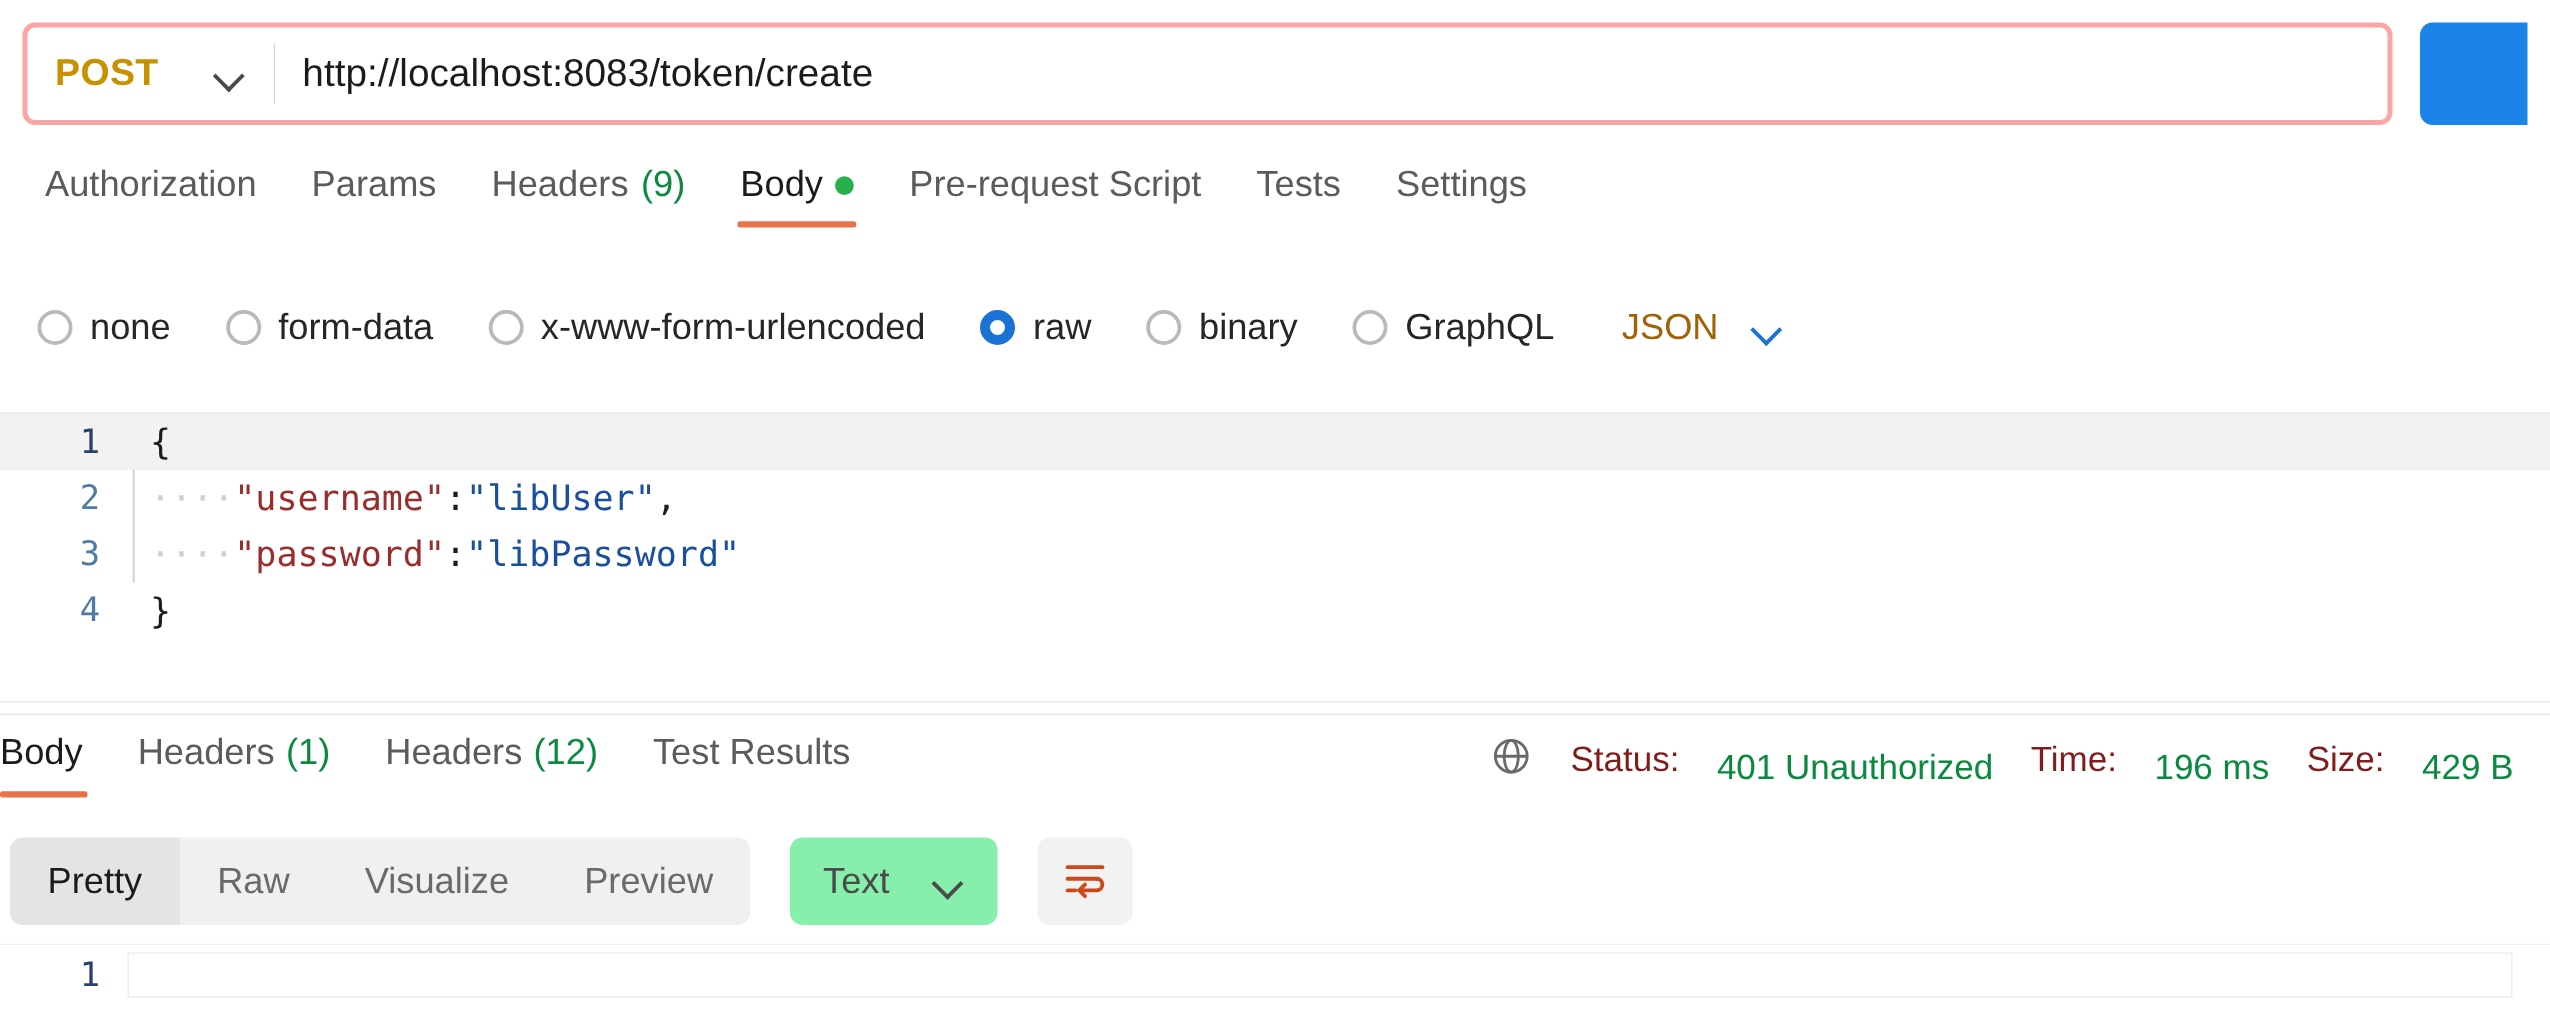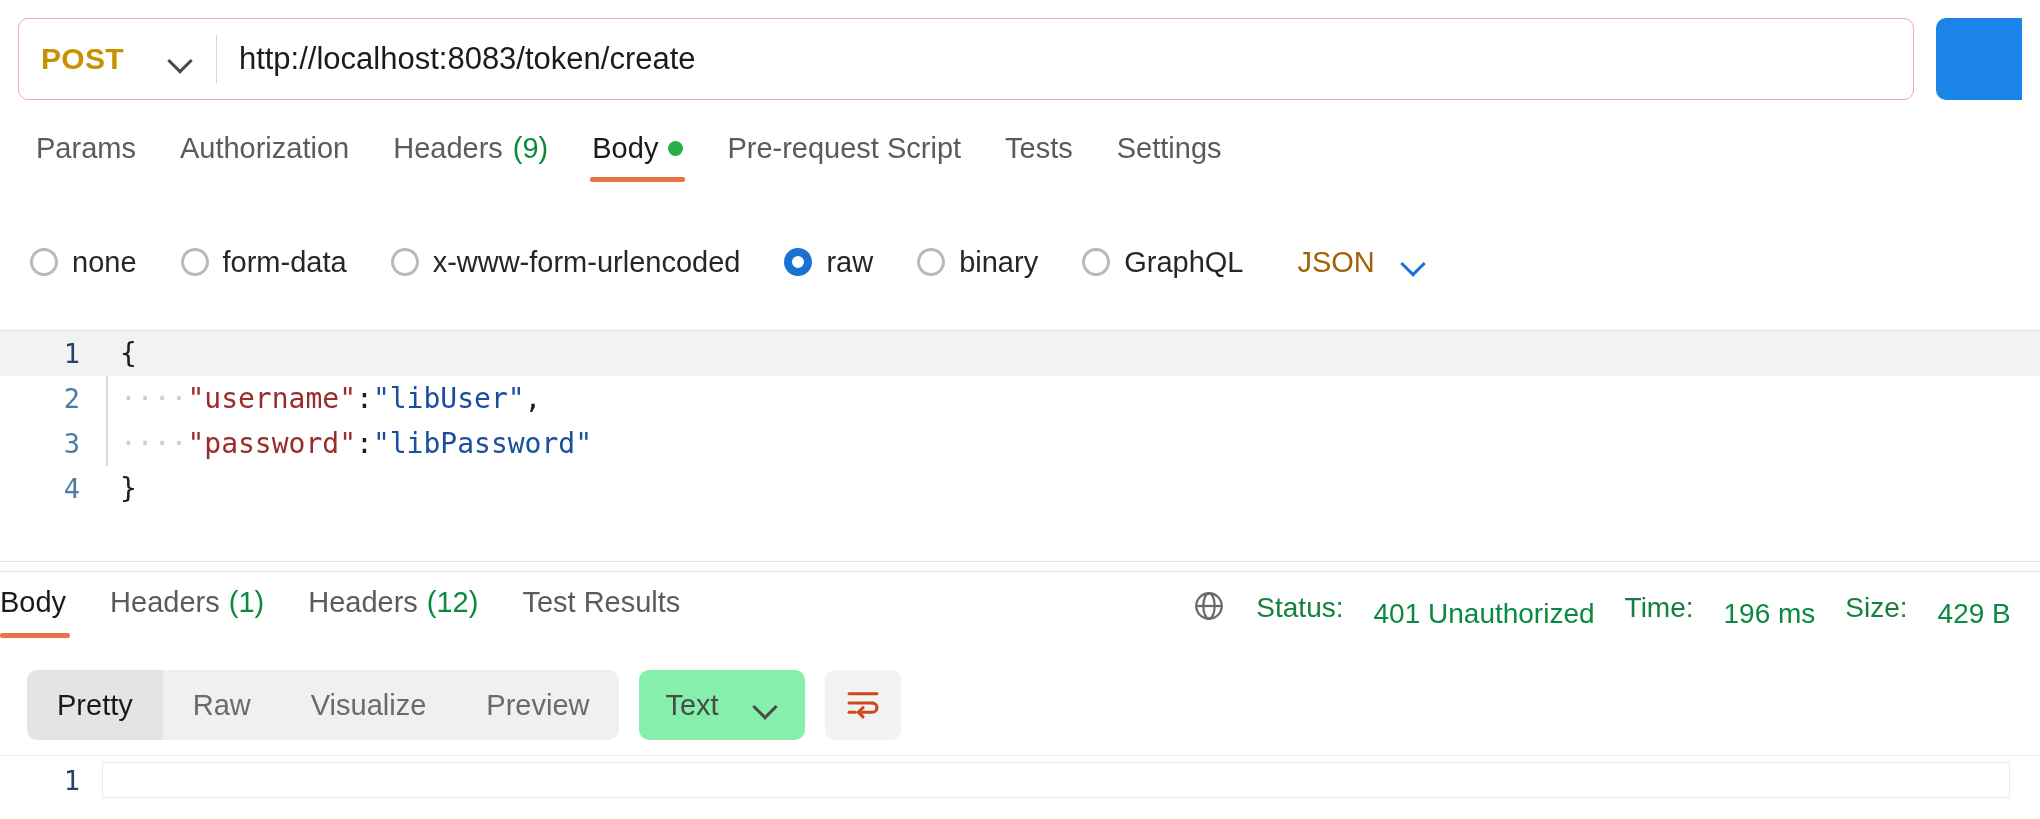--- a/index.html
+++ b/index.html
@@ -11,21 +11,21 @@
     overflow: hidden;
   }
   .app { position: relative; width: 2040px; height: 819px; background:#fff; }
 
   
   .urlbar-row {
     position: absolute; left: 0; top: 0; width: 2040px; height: 118px;
     display: flex; align-items: center; padding: 0 18px 0 18px;
   }
   .url-box {
-    flex: 1 1 auto; height: 82px; border: 1px solid #fca5a5; border-radius: 10px;
+    flex: 1 1 auto; height: 82px; border: 4px solid #fca5a5; border-radius: 10px;
     background:#fff; display:flex; align-items:center; overflow:hidden;
   }
   .method-sel {
     display:flex; align-items:center; gap: 44px;
     padding: 0 22px 0 22px; height: 100%;
   }
   .method-label {
     color: #c79100; font-size: 30px; font-weight: 700; letter-spacing: .3px;
   }
   .chev {
@@ -117,27 +117,27 @@
     position:relative; padding: 0 22px; height: 62px; display:flex; align-items:center; gap:9px;
     font-size: 29px; color:#5b5b5b; white-space:nowrap;
   }
   .rsp-tab:first-child { padding-left: 0; }
   .rsp-tab.active { color:#1b1b1b; }
   .rsp-tab.active::after {
     content:""; position:absolute; left:0; right: 18px; bottom: -4px;
     height: 5px; background:#e8734a; border-radius:2px;
   }
   .meta-group { display:flex; align-items:center; gap: 30px; margin-left: 490px; white-space:nowrap; }
-  .meta-item { font-size: 28px; color:#15803d; white-space:nowrap; }
+  .meta-item { font-size: 28px; color:#7f1d1d; white-space:nowrap; }
   .meta-val { color:#0a8a3e;margin-top:12px; }
 
   
   .view-toolbar {
     position:absolute; left:0; top:663px; width:1812px; height:84px;
-    display:flex; align-items:center; padding-left: 27px; gap: 20px;
+    display:flex; align-items:center; padding-left: 8px; gap: 32px;
   }
   .seg-group { display:flex; background:#f0f0f0; border-radius: 10px; overflow:hidden; height: 70px; }
   .seg {
     padding: 0 30px; height:70px; display:flex; align-items:center;
     font-size: 29px; color:#6a6a6a; white-space:nowrap;
   }
   .seg.active { background:#e4e4e4; color:#1b1b1b; }
   .dropdown-pill {
     display:flex; align-items:center; gap: 34px;
     background:#86efac; border-radius: 10px; height: 70px; padding: 0 26px;
@@ -166,24 +166,24 @@
         <span class="chev dark"></span>
       </div>
       <div class="vsep"></div>
       <div class="url-text">http://localhost:8083/token/create</div>
     </div>
     <div class="send-btn"></div>
   </div>
 
   <div class="req-tabs">
     <div class="rtab">
+      <span>Authorization</span>
+    </div>
+    <div class="rtab">
       <span>Params</span>
-    </div>
-    <div class="rtab">
-      <span>Authorization</span>
     </div>
     <div class="rtab">
       <span>Headers</span>
       <span class="count-green">(9)</span>
     </div>
     <div class="rtab active">
       <span>Body</span>
       <span class="green-dot"></span>
     </div>
     <div class="rtab">

